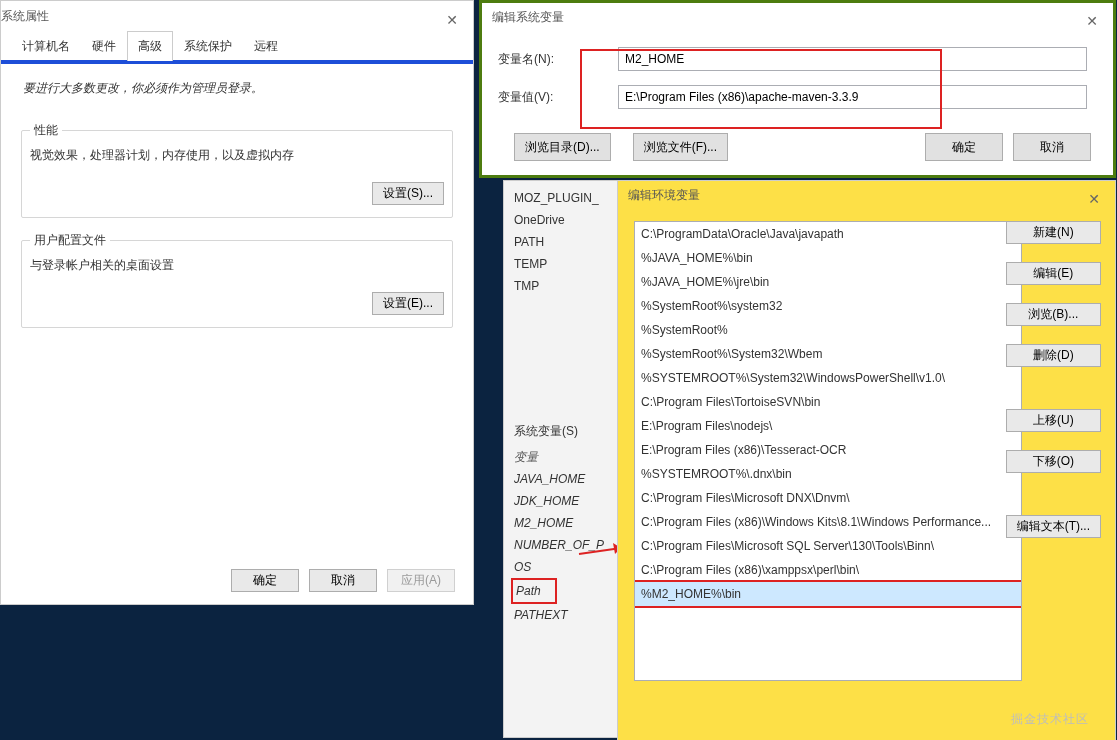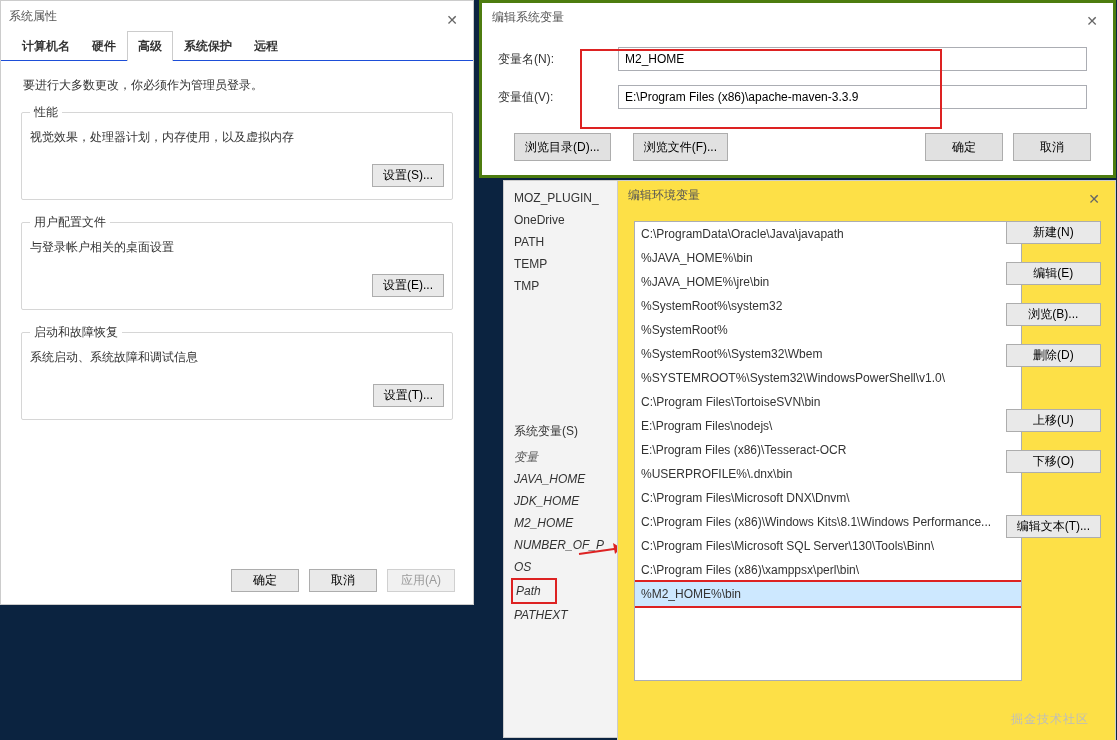--- a/index.html
+++ b/index.html
@@ -4,27 +4,27 @@
 <style>
   * { box-sizing: border-box; margin:0; padding:0; font-family: "Microsoft YaHei", "Segoe UI", sans-serif; }
   body { background:#0b2340; width:1117px; height:740px; position:relative; overflow:hidden; font-size:12px; color:#333; }
 
   .win-btn { background:#e9e9e9; border:1px solid #adadad; height:23px; min-width:68px; padding:0 10px; font-size:12px; cursor:pointer; }
   .win-btn.big { height:28px; min-width:78px; background:#e1e1e1; }
   .win-btn.disabled { color:#9a9a9a; background:#f1f1f1; border-color:#d0d0d0; cursor:default; }
 
   
   .dlg1 { position:absolute; left:0; top:0; width:474px; height:605px; background:#fff; border:1px solid #ccc; }
-  .dlg1 .titlebar { height:30px; line-height:30px; padding-left:8px; color:#555; position:relative; }
+  .dlg1 .titlebar { height:30px; line-height:30px; color:#555; position:relative; }
   .dlg1 .titlebar .close { position:absolute; right:6px; top:4px; width:30px; height:20px; text-align:center; color:#666; font-size:14px; }
-  .dlg1 .tabs { padding-left:10px; border-bottom:1px solid #1d4ed8; display:flex;font-weight:bold; }
+  .dlg1 .tabs { padding-left:10px; border-bottom:4px solid #1d4ed8; display:flex; }
   .dlg1 .tab { padding:6px 10px; font-size:12px; color:#333; border:1px solid transparent; border-bottom:none; margin-bottom:-1px; }
   .dlg1 .tab.active { border-color:#ccc; background:#fff; }
   .body1 { padding:16px 20px; }
-  .instr { margin:0 0 18px 2px; }
+  .instr { margin:0 0 33px 2px;font-style:italic; }
   .group { border:1px solid #d6d6d6; border-radius:2px; padding:16px 8px 12px; margin-bottom:22px; position:relative; }
   .group .legend { position:absolute; top:-9px; left:8px; background:#fff; padding:0 4px; }
   .group .btnrow { text-align:right; margin-top:18px; }
   .redbox1 { border:2px solid #d22; }
   .footer1 { position:absolute; bottom:12px; right:18px; display:flex; gap:10px; }
 
   
   .dlg2 { position:absolute; left:479px; top:0; width:637px; height:178px; background:#fff; border:3px solid #4d7c0f; }
   .dlg2 .titlebar { height:28px; line-height:28px; padding-left:10px; color:#555; position:relative; }
   .dlg2 .titlebar .close { position:absolute; right:6px; top:4px; width:30px; height:20px; text-align:center; color:#666; font-size:14px; }
@@ -82,25 +82,20 @@
       <div>视觉效果，处理器计划，内存使用，以及虚拟内存</div>
       <div class="btnrow"><button class="win-btn">设置(S)...</button></div>
     </div>
 
     <div class="group">
       <div class="legend">用户配置文件</div>
       <div>与登录帐户相关的桌面设置</div>
       <div class="btnrow"><button class="win-btn">设置(E)...</button></div>
     </div>
 
-    <div class="group">
-      <div class="legend">启动和故障恢复</div>
-      <div>系统启动、系统故障和调试信息</div>
-      <div class="btnrow"><button class="win-btn">设置(T)...</button></div>
-    </div>
 
   </div>
   <div class="footer1">
     <button class="win-btn">确定</button>
     <button class="win-btn">取消</button>
     <button class="win-btn disabled">应用(A)</button>
   </div>
 </div>
 
 <div class="dlg2">
@@ -166,21 +161,21 @@
       <div class="row">C:\ProgramData\Oracle\Java\javapath</div>
       <div class="row">%JAVA_HOME%\bin</div>
       <div class="row">%JAVA_HOME%\jre\bin</div>
       <div class="row">%SystemRoot%\system32</div>
       <div class="row">%SystemRoot%</div>
       <div class="row">%SystemRoot%\System32\Wbem</div>
       <div class="row">%SYSTEMROOT%\System32\WindowsPowerShell\v1.0\</div>
       <div class="row">C:\Program Files\TortoiseSVN\bin</div>
       <div class="row">E:\Program Files\nodejs\</div>
       <div class="row">E:\Program Files (x86)\Tesseract-OCR</div>
-      <div class="row">%USERPROFILE%\.dnx\bin</div>
+      <div class="row">%SYSTEMROOT%\.dnx\bin</div>
       <div class="row">C:\Program Files\Microsoft DNX\Dnvm\</div>
       <div class="row">C:\Program Files (x86)\Windows Kits\8.1\Windows Performance...</div>
       <div class="row">C:\Program Files\Microsoft SQL Server\130\Tools\Binn\</div>
       <div class="row">C:\Program Files (x86)\xamppsx\perl\bin\</div>
       <div class="rowwrap-red">
         <div class="row sel">%M2_HOME%\bin</div>
       </div>
     </div>
   <div class="sidebtns">
     <button class="win-btn">新建(N)</button>

